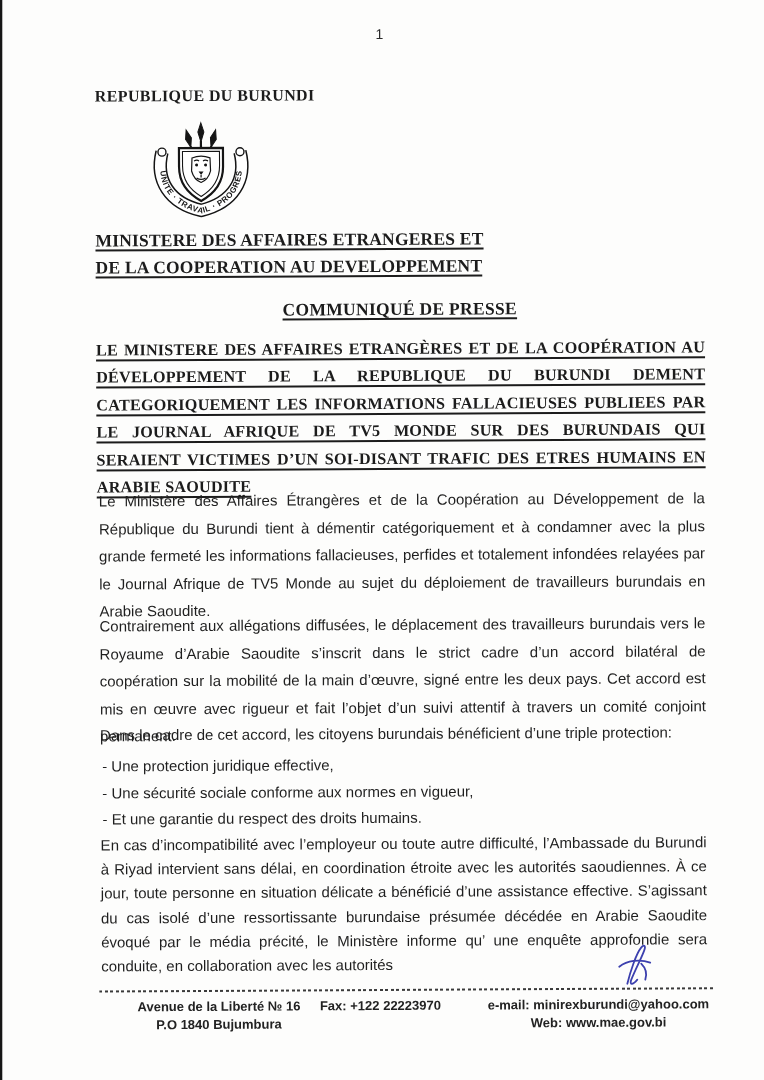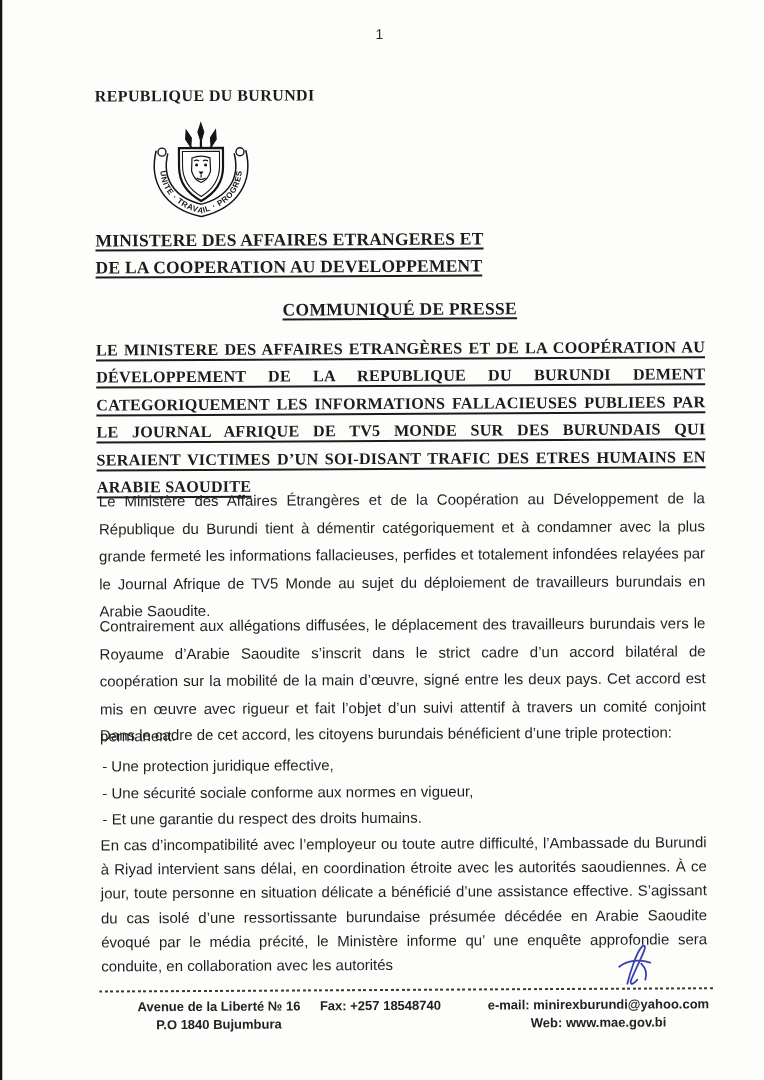--- a/index.html
+++ b/index.html
@@ -167,21 +167,21 @@
   </div>
 
   <div class="abs divider"></div>
 
   <div class="abs footer">
     <div class="footer-col footer-address">
       <div>Avenue de la Liberté № 16</div>
       <div>P.O 1840 Bujumbura</div>
     </div>
     <div class="footer-col footer-phone">
-      <div>Fax: +257 18548740</div>
+      <div>Fax: +122 22223970</div>
     </div>
     <div class="footer-col footer-online">
       <div>e-mail: minirexburundi@yahoo.com</div>
       <div><span>Web: </span><span class="web-url">www.mae.gov.bi</span></div>
     </div>
   </div>
 
 </div>
 
 </body></html>

